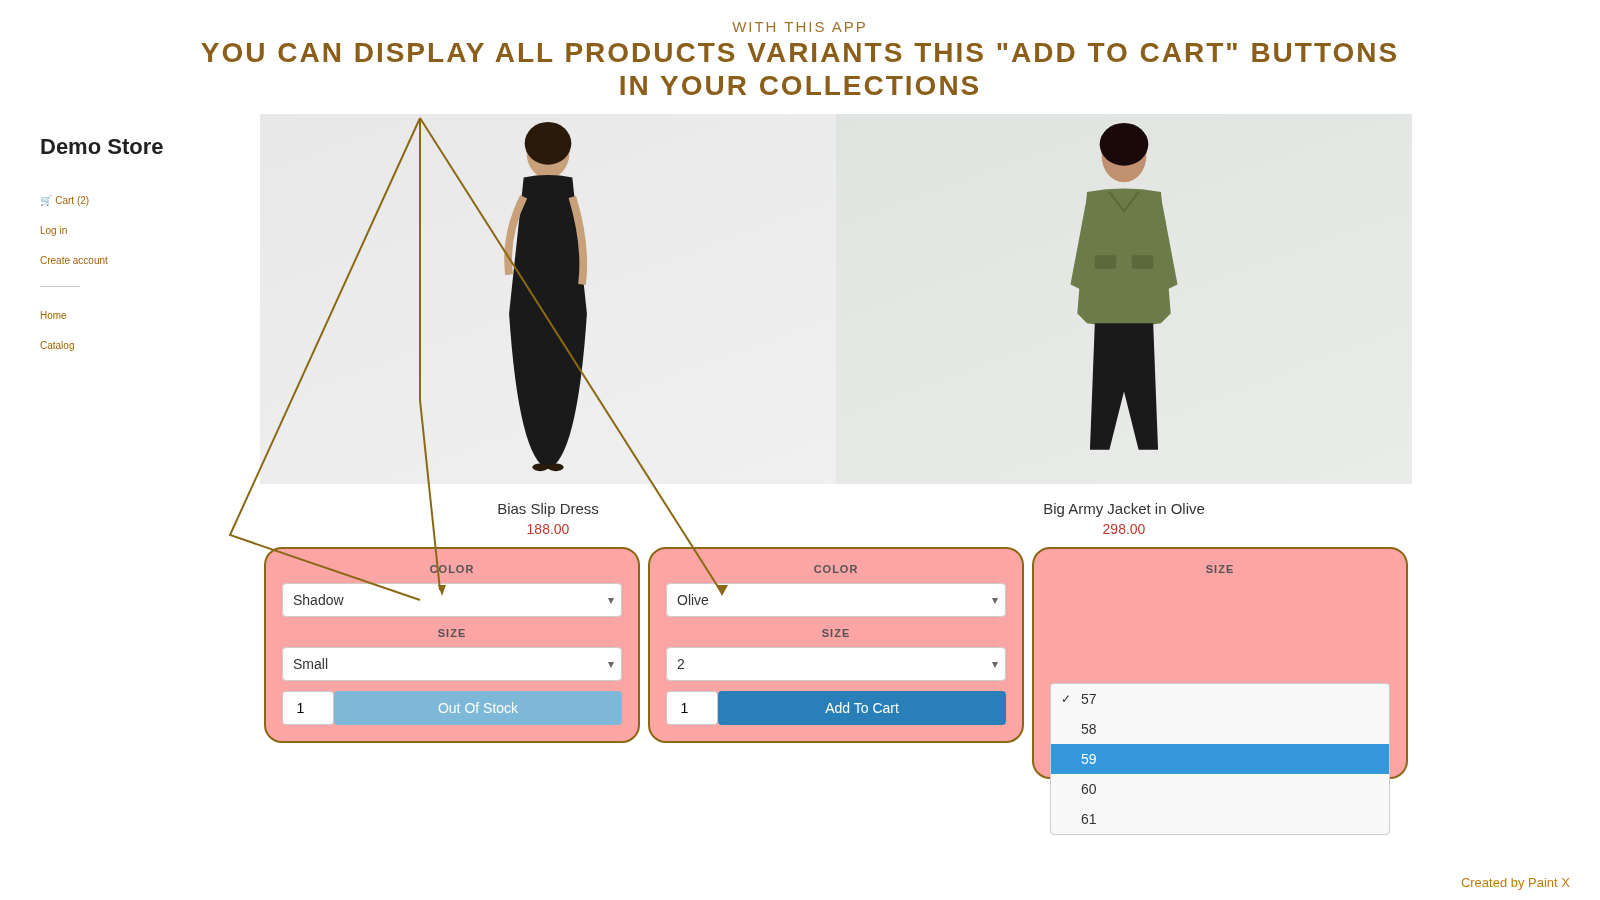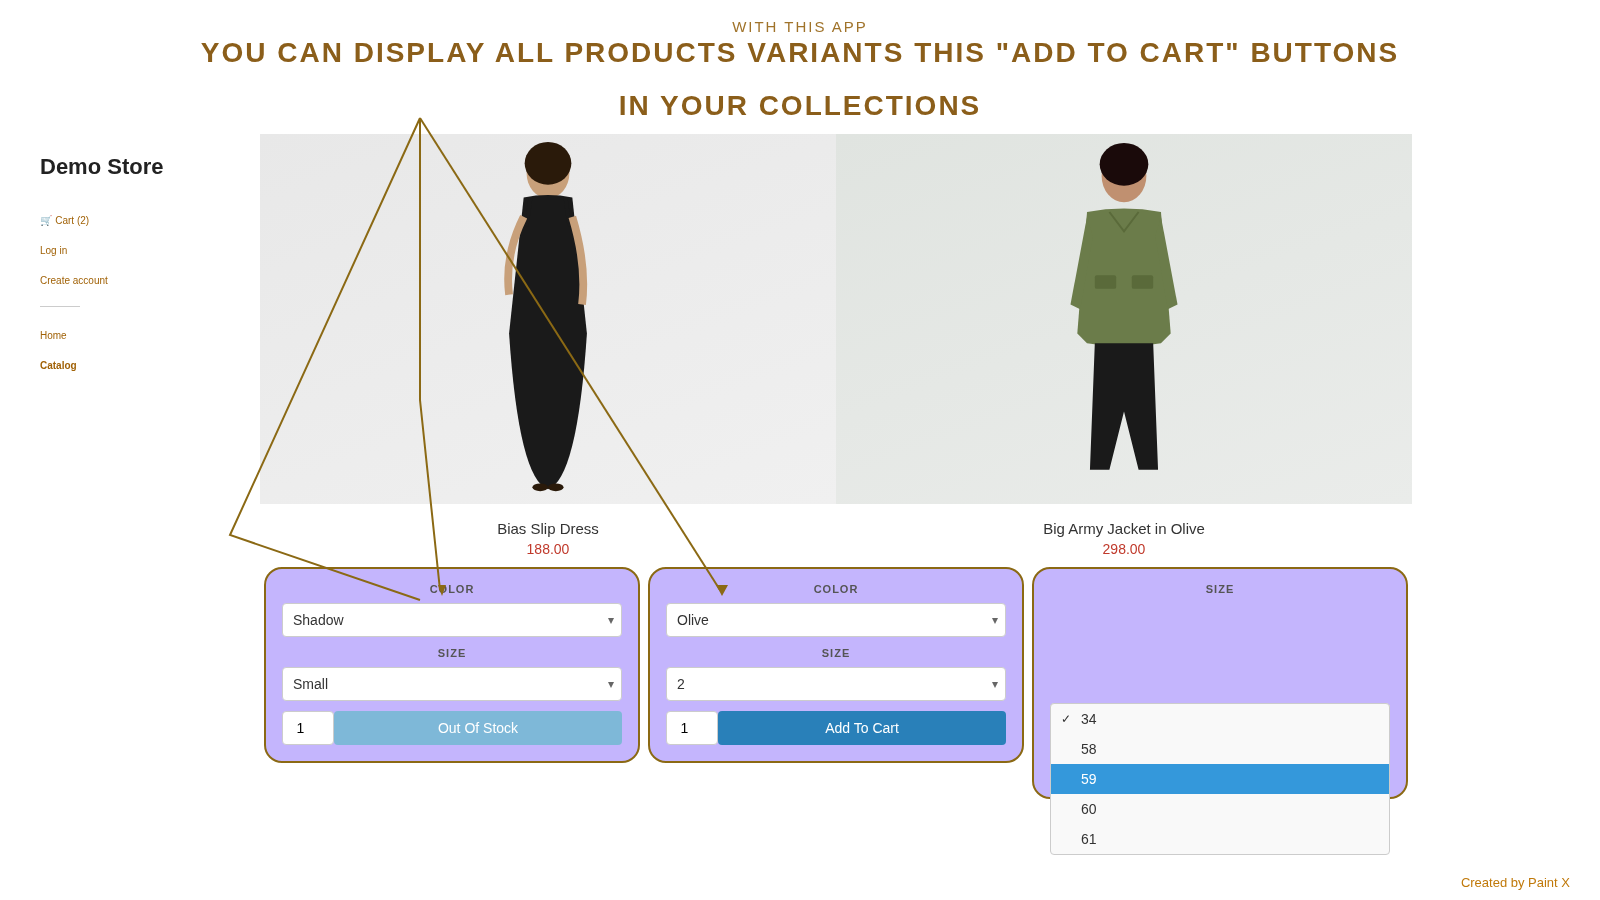--- a/index.html
+++ b/index.html
@@ -28,21 +28,20 @@
       color: #8b5e1a;
       font-weight: 900;
       letter-spacing: 2px;
       line-height: 1.25;
     }
     .banner-main2 {
       font-size: 28px;
       color: #8b5e1a;
       font-weight: 900;
       letter-spacing: 2px;
-      margin-top: 20px;
     }
 
     
     .layout {
       display: flex;
       width: 1452px;
     }
 
     
     .sidebar {
@@ -66,21 +65,21 @@
       text-decoration: none;
       color: #a16207;
       font-size: 10px;
     }
     .sidebar-divider {
       border: none;
       border-top: 1px solid #ccc;
       margin: 18px 0;
       width: 40px;
     }
-    .sidebar-nav .active { font-weight: 700; }
+    .sidebar-nav .active { font-weight: 400; }
 
     
     .main {
       flex: 1;
       padding: 0 40px;
     }
 
     
     .product-grid {
       display: flex;
@@ -154,21 +153,21 @@
     .control-card {
       flex: 1;
       display: flex;
       flex-direction: column;
       gap: 0;
     }
     .control-inner {
       border: 2px solid #8b6914;
       border-radius: 18px;
       padding: 14px 16px 16px;
-      background: #c4b5fd;
+      background: #fca5a5;
       margin: 0 4px;
     }
     .control-label {
       font-size: 11px;
       font-weight: 600;
       color: #555;
       text-align: center;
       margin-bottom: 8px;
       letter-spacing: 1px;
       text-transform: uppercase;
@@ -428,21 +427,21 @@
       </div>
 
       <div class="control-card third-card-wrap">
         <div class="control-inner">
           <div class="control-label">Size</div>
 
           <div class="size-dropdown-container">
             <div class="size-dropdown-list">
               <div class="option">
                 <span class="check">✓</span>
-                <span>34</span>
+                <span>57</span>
               </div>
               <div class="option">
                 <span class="check"> </span>
                 <span>58</span>
               </div>
               <div class="option selected-item">
                 <span class="check"> </span>
                 <span>59</span>
               </div>
               <div class="option">

